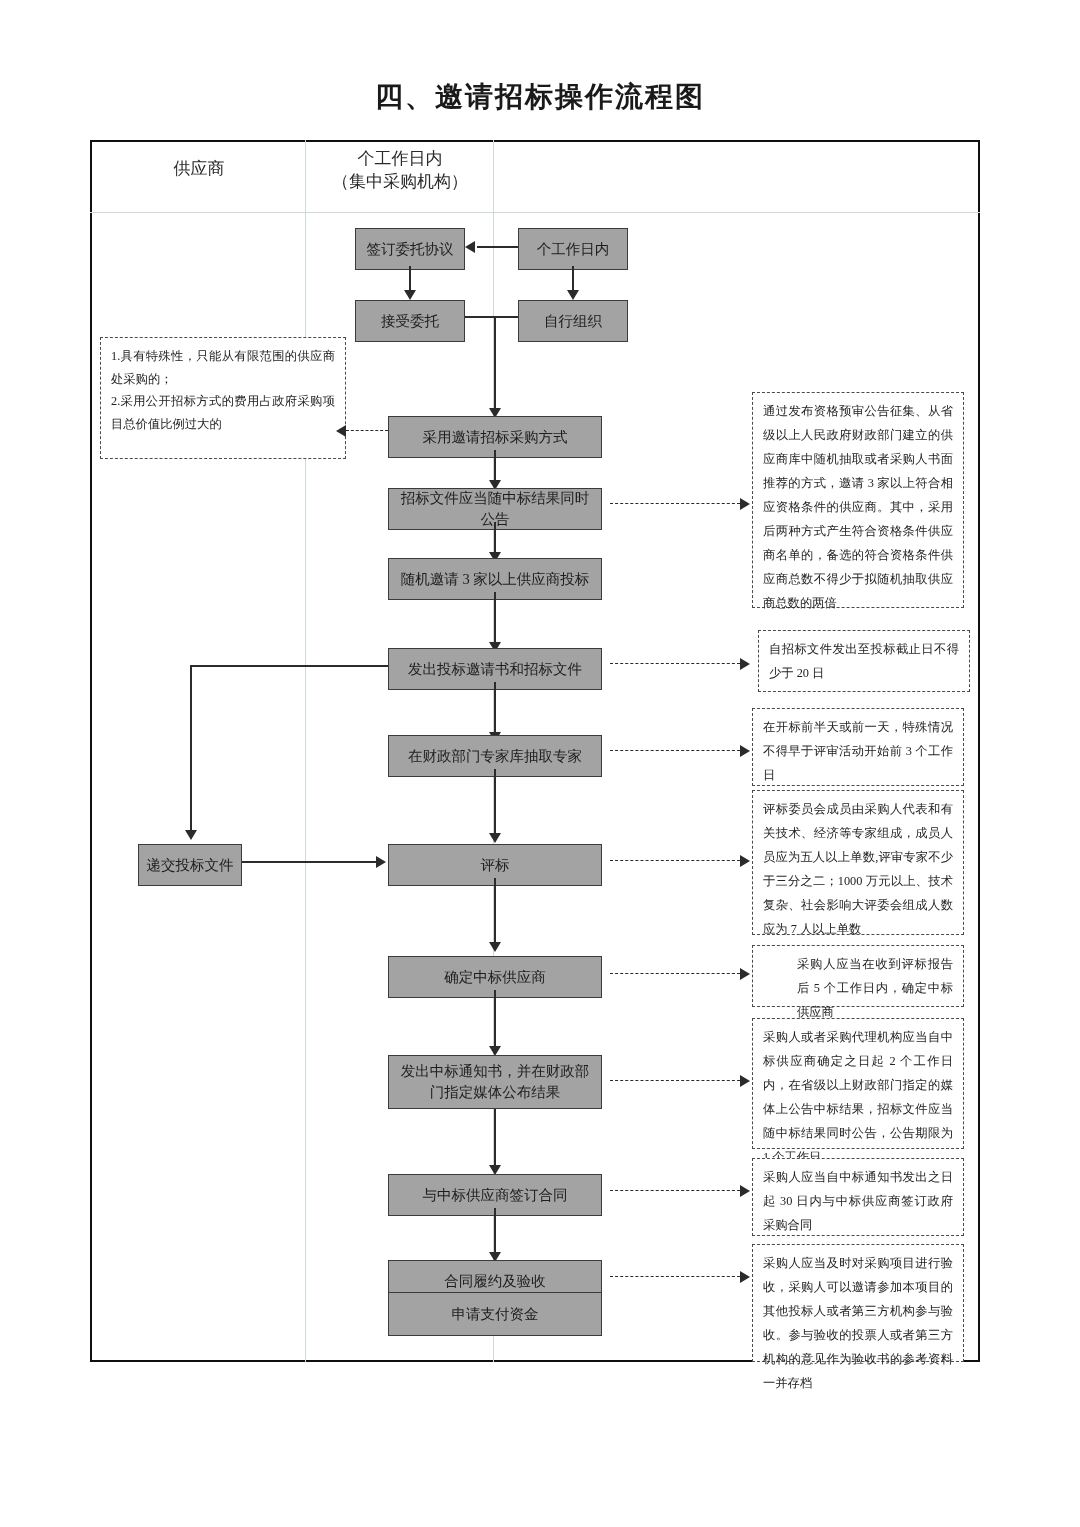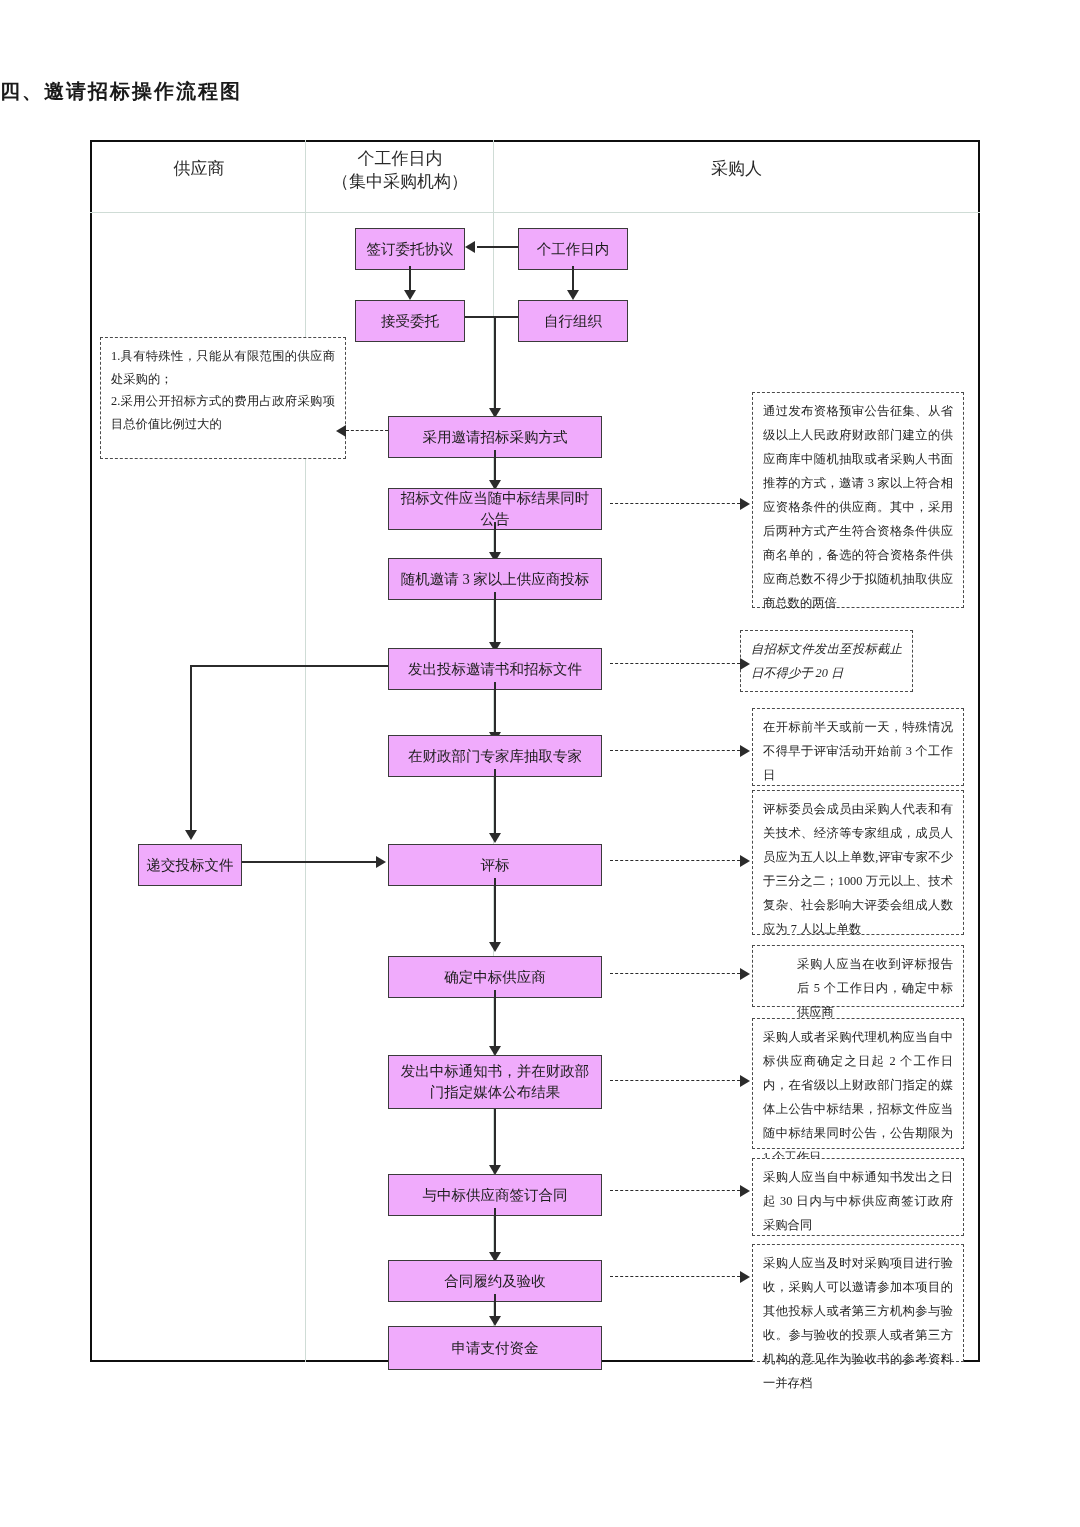--- a/index.html
+++ b/index.html
@@ -4,22 +4,22 @@
 <style>
   html,body{margin:0;padding:0;}
   body{
     width:1080px;height:1527px;background:#ffffff;
     font-family:"Liberation Serif","DejaVu Serif",serif;
     color:#1a1a1a;position:relative;overflow:hidden;
   }
   #stage{position:absolute;left:0;top:0;width:1080px;height:1527px;}
 
   .title{
-    position:absolute;left:0;top:78px;width:1080px;
-    font-size:20px;font-weight:bold;letter-spacing:2px;
+    position:absolute;left:0;top:78px;width:1080px;text-align:center;
+    font-size:28px;font-weight:bold;letter-spacing:2px;
     font-family:"Liberation Serif","DejaVu Serif",serif;
   }
 
   .frame{
     position:absolute;left:90px;top:140px;width:890px;height:1222px;
     border:2px solid #0f0f0f;box-sizing:border-box;background:#fff;
   }
   .lane-div{position:absolute;top:140px;width:1px;height:1222px;background:#cfdcd6;}
   .lane-div.d1{left:305px;}
   .lane-div.d2{left:493px;}
@@ -29,21 +29,21 @@
     position:absolute;text-align:center;font-size:17px;line-height:1.35;
     font-family:"Liberation Serif","DejaVu Serif",serif;color:#2a2a2a;
   }
   .lt1{left:95px;top:158px;width:208px;}
   .lt2{left:307px;top:148px;width:186px;}
   .lt3{left:495px;top:158px;width:483px;}
 
   
   .box{
     position:absolute;box-sizing:border-box;
-    border:1.6px solid #3b3b3b;background:#f0abfc;
+    border:1.6px solid #3b3b3b;background:#a3a3a3;
     display:flex;align-items:center;justify-content:center;text-align:center;
     font-size:14.5px;line-height:1.45;color:#1d1d1d;
     font-family:"Liberation Serif","DejaVu Serif",serif;
     padding:20px 6px;
   }
   .box.main{left:388px;width:214px;}
 
   
   .note{
     position:absolute;box-sizing:border-box;
@@ -77,23 +77,20 @@
   <div class="lane-div d2"></div>
   <div class="header-rule"></div>
 
   <div class="lane-title lt1">
     <div>供应商</div>
   </div>
   <div class="lane-title lt2">
     <div>个工作日内</div>
     <div>（集中采购机构）</div>
   </div>
-  <div class="lane-title lt3">
-    <div>采购人</div>
-  </div>
 
   <div class="box" style="left:355px;top:228px;width:110px;height:38px;">
     <span>签订委托协议</span>
   </div>
   <div class="box" style="left:518px;top:228px;width:110px;height:38px;">
     <span>个工作日内</span>
   </div>
 
   <div class="ln h" style="left:477px;top:246px;width:41px;"></div>
   <div class="arw left" style="left:465px;top:241px;"></div>
@@ -174,39 +171,39 @@
   </div>
   <div class="ln v" style="left:494px;top:1208px;height:46px;"></div>
   <div class="arw down" style="left:489px;top:1252px;"></div>
 
   <div class="box main" style="top:1260px;height:34px;">
     <span>合同履约及验收</span>
   </div>
   <div class="ln v" style="left:494px;top:1294px;height:24px;"></div>
   <div class="arw down" style="left:489px;top:1316px;"></div>
 
-  <div class="box main" style="top:1326px;height:44px;">
+  <div class="box main" style="top:1292px;height:44px;">
     <span>申请支付资金</span>
   </div>
 
   <div class="ln h" style="left:190px;top:665px;width:198px;"></div>
   <div class="ln v" style="left:190px;top:665px;height:167px;"></div>
   <div class="arw down" style="left:185px;top:830px;"></div>
 
   <div class="box" style="left:138px;top:844px;width:104px;height:36px;">
     <span>递交投标文件</span>
   </div>
   <div class="ln h" style="left:242px;top:861px;width:134px;"></div>
   <div class="arw right" style="left:376px;top:856px;"></div>
 
   <div class="note" style="left:752px;top:392px;width:212px;height:216px;">通过发布资格预审公告征集、从省级以上人民政府财政部门建立的供应商库中随机抽取或者采购人书面推荐的方式，邀请 3 家以上符合相应资格条件的供应商。其中，采用后两种方式产生符合资格条件供应商名单的，备选的符合资格条件供应商总数不得少于拟随机抽取供应商总数的两倍</div>
   <div class="dln" style="left:610px;top:503px;width:130px;"></div>
   <div class="arw right" style="left:740px;top:498px;"></div>
 
-  <div class="note" style="left:740px;top:630px;width:173px;height:62px;font-style:italic;">自招标文件发出至投标截止日不得少于 20 日</div>
+  <div class="note" style="left:758px;top:630px;width:212px;height:62px;">自招标文件发出至投标截止日不得少于 20 日</div>
   <div class="dln" style="left:610px;top:663px;width:130px;"></div>
   <div class="arw right" style="left:740px;top:658px;"></div>
 
   <div class="note" style="left:752px;top:708px;width:212px;height:78px;">在开标前半天或前一天，特殊情况不得早于评审活动开始前 3 个工作日</div>
   <div class="dln" style="left:610px;top:750px;width:130px;"></div>
   <div class="arw right" style="left:740px;top:745px;"></div>
 
   <div class="note" style="left:752px;top:790px;width:212px;height:145px;">评标委员会成员由采购人代表和有关技术、经济等专家组成，成员人员应为五人以上单数,评审专家不少于三分之二；1000 万元以上、技术复杂、社会影响大评委会组成人数应为 7 人以上单数</div>
   <div class="dln" style="left:610px;top:860px;width:130px;"></div>
   <div class="arw right" style="left:740px;top:855px;"></div>

